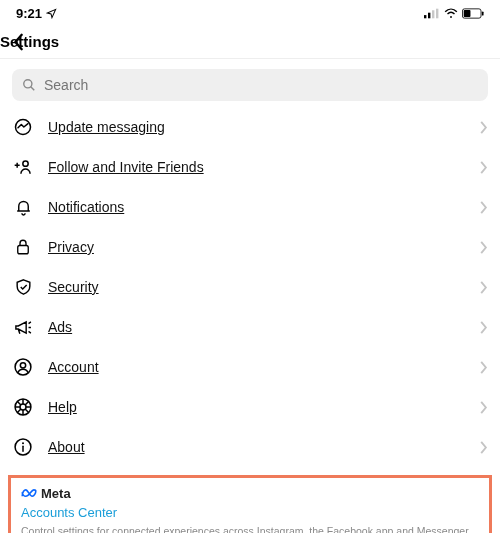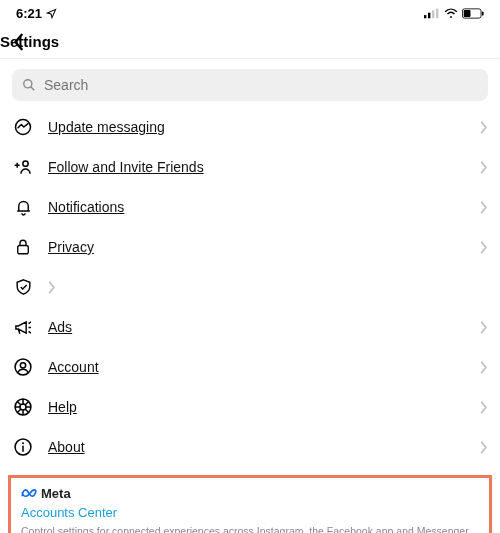--- a/index.html
+++ b/index.html
@@ -22,21 +22,21 @@
   .meta-line { display: flex; align-items: center; gap: 4px; font-size: 13px; font-weight: 700; color: #222; }
   .accounts-center { color: #1a9ed9; font-size: 13px; font-weight: 400; margin-top: 4px; }
   .footer-desc { color: #8a8a8a; font-size: 10.5px; line-height: 1.35; margin-top: 4px; }
   svg { display: block; }
 </style>
 </head>
 <body>
 
 <div class="statusbar">
   <div class="left">
-    <span>6:21</span>
+    <span>9:21</span>
     <span>
       <svg width="11" height="11" viewBox="0 0 24 24" fill="none" stroke="#000" stroke-width="2.2">
           <path d="M3 11 L21 3 L13 21 L11 13 Z"></path>
         </svg>
     </span>
   </div>
   <div class="right">
     <span>
       <svg width="16" height="11" viewBox="0 0 20 12">
           <rect x="0" y="8" width="3" height="4" fill="#000"></rect>
@@ -145,20 +145,21 @@
         </span>
     </div>
 
     <div class="row">
       <span class="iconcell">
         <svg width="19" height="20" viewBox="0 0 24 24" fill="none" stroke="#000" stroke-width="1.8">
             <path d="M12 3 L20 6 V11 c0 5 -4 8.5 -8 10 c-4 -1.5 -8 -5 -8 -10 V6 Z"></path>
             <path d="M8.5 12 L11 14.5 L16 9.5"></path>
           </svg>
       </span>
+      <span class="label">Security</span>
       <span class="chev">
           <svg width="8" height="13" viewBox="0 0 8 14" fill="none" stroke="#c4c4c4" stroke-width="2">
             <path d="M1 1 L6 7 L1 13"></path>
           </svg>
         </span>
     </div>
 
     <div class="row">
       <span class="iconcell">
         <svg width="20" height="19" viewBox="0 0 24 24" fill="none" stroke="#000" stroke-width="1.8">

